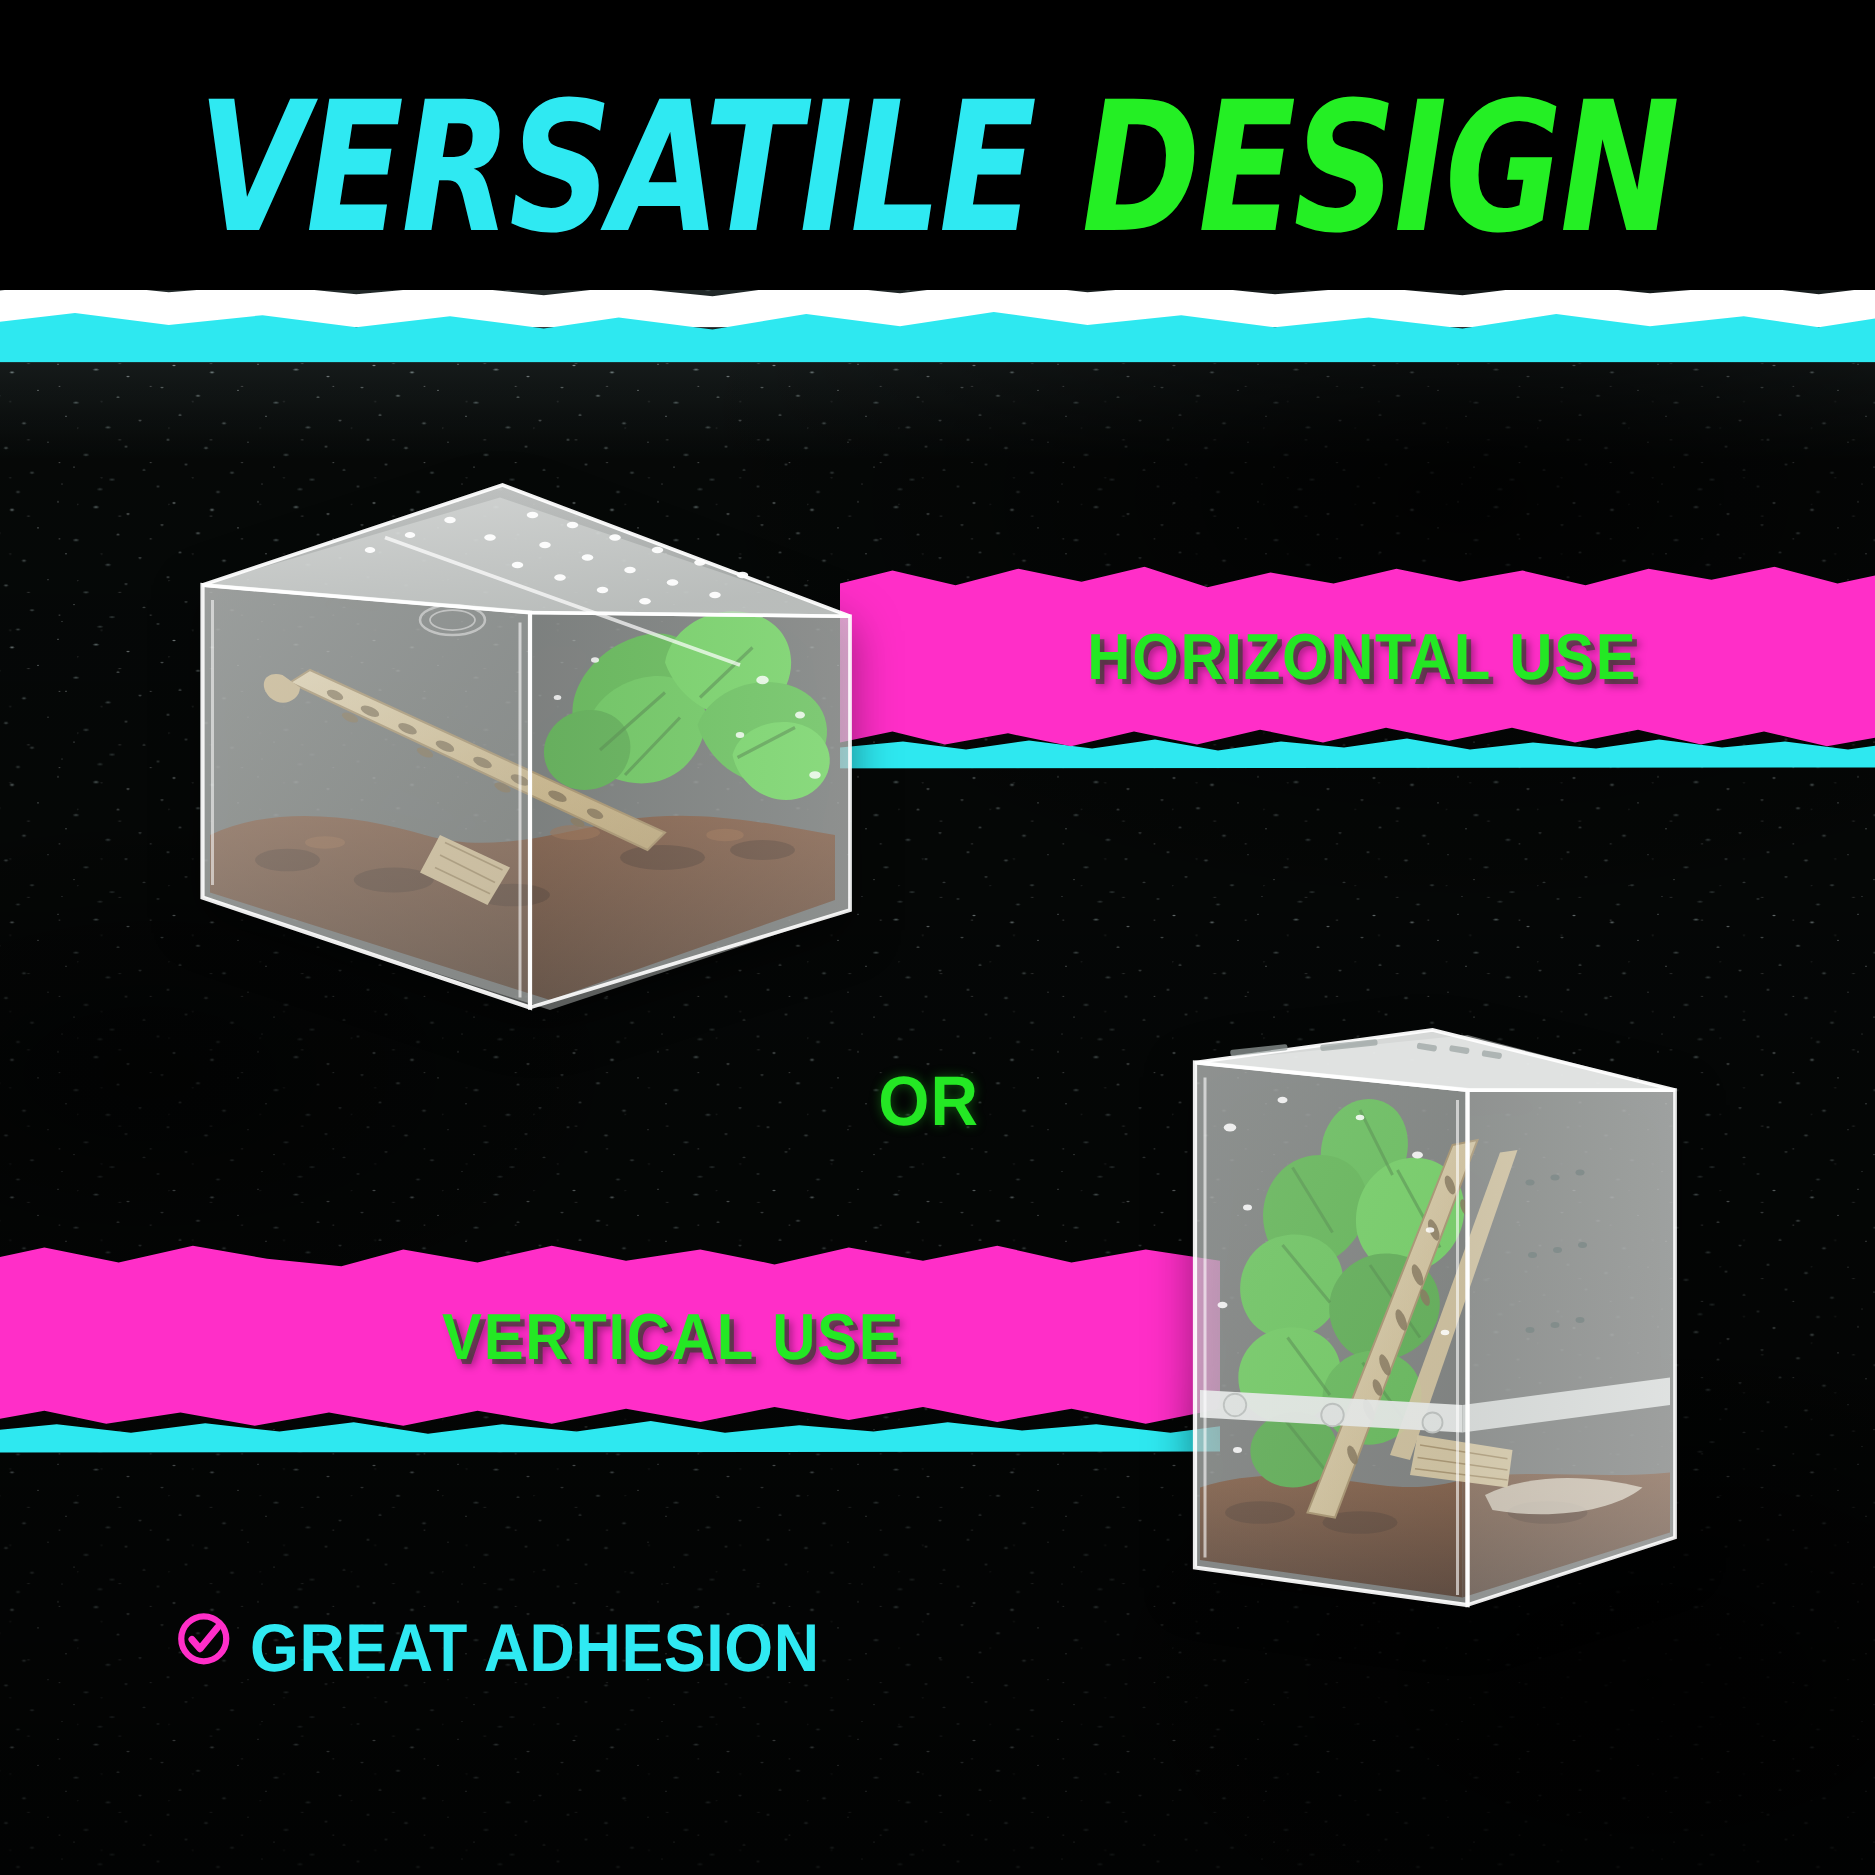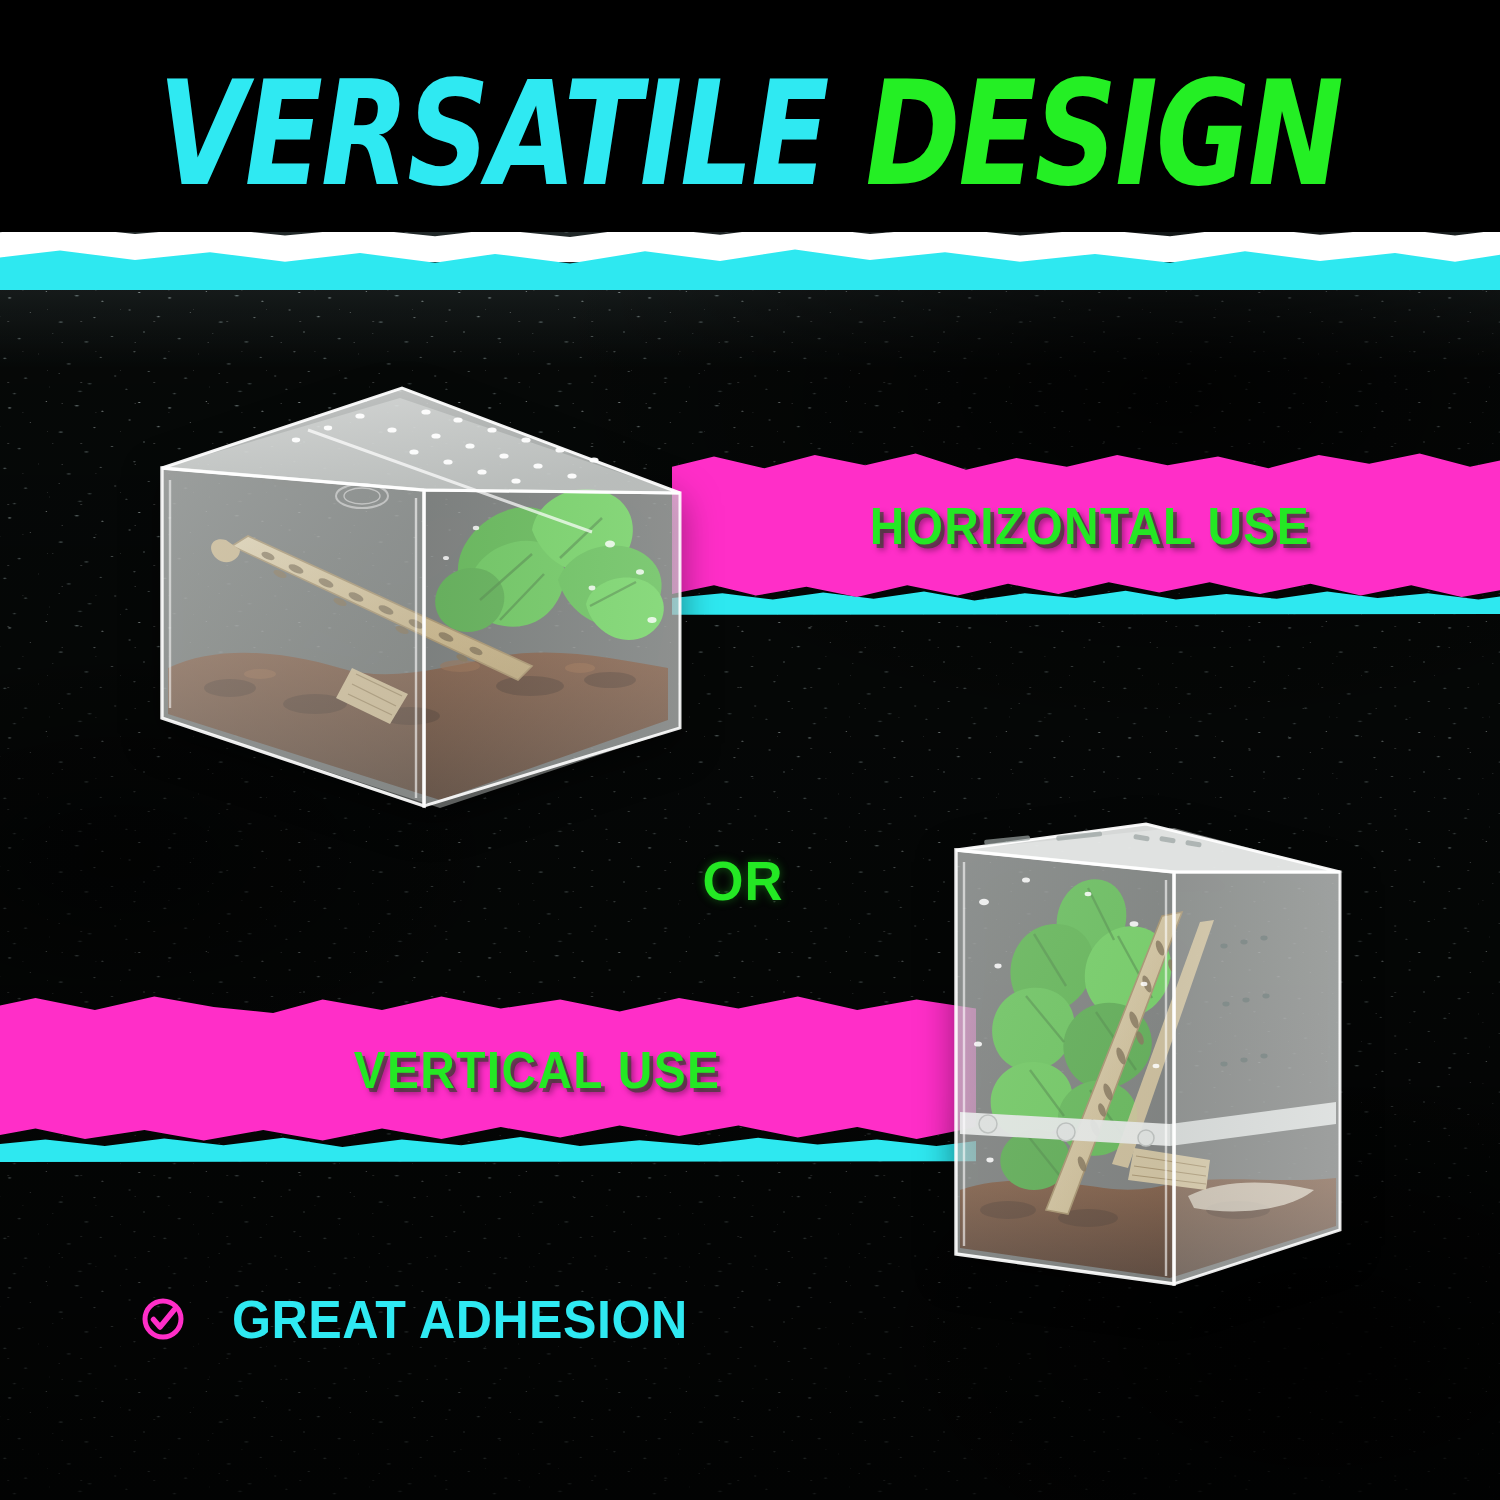--- a/index.html
+++ b/index.html
@@ -175,23 +175,22 @@
     color:#24e824;
     text-shadow:0 0 10px rgba(36,232,36,.35);
     transform:scaleX(.94);
   }
 
   
   #features{
     position:absolute;left:140px;top:1288px;z-index:18;
   }
   .feat{
-    display:flex;align-items:center;
+    display:flex;
     margin-bottom:6px;
-    gap:32px;
   }
   .feat .chk{
     width:46px;height:46px;flex:0 0 46px;margin-right:14px;
     position:relative;
   }
   .feat .chk svg{display:block;width:46px;height:46px;}
   .feat .txt{
     font-family:"Liberation Sans", sans-serif;
     font-weight:bold;font-size:54px;letter-spacing:.5px;
     transform:scaleX(.93);transform-origin:left center;

